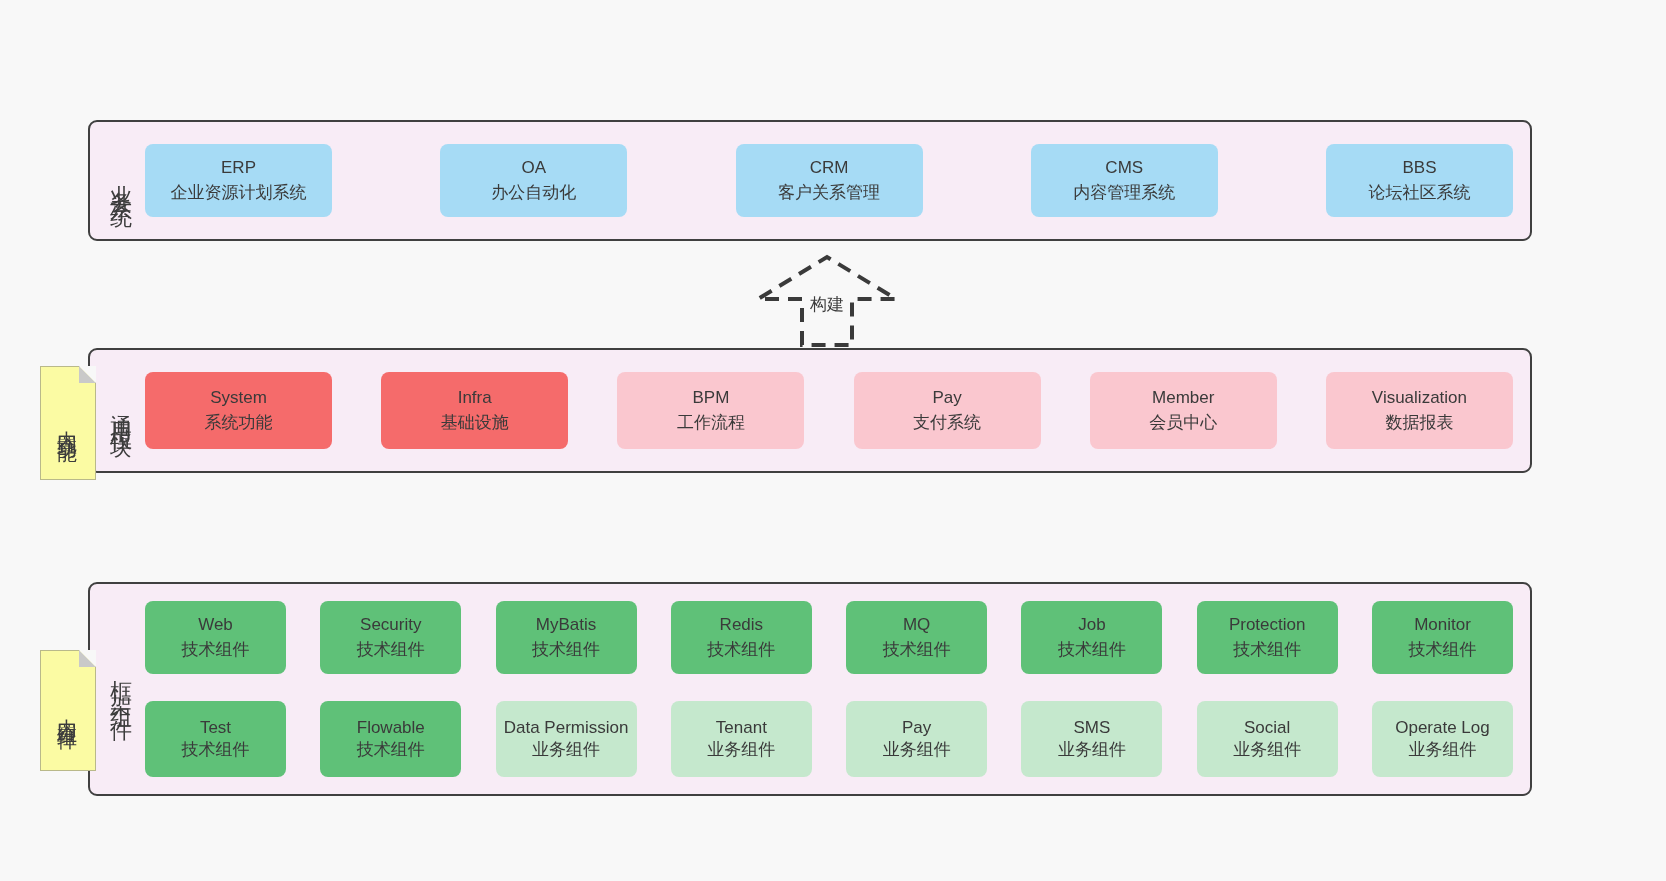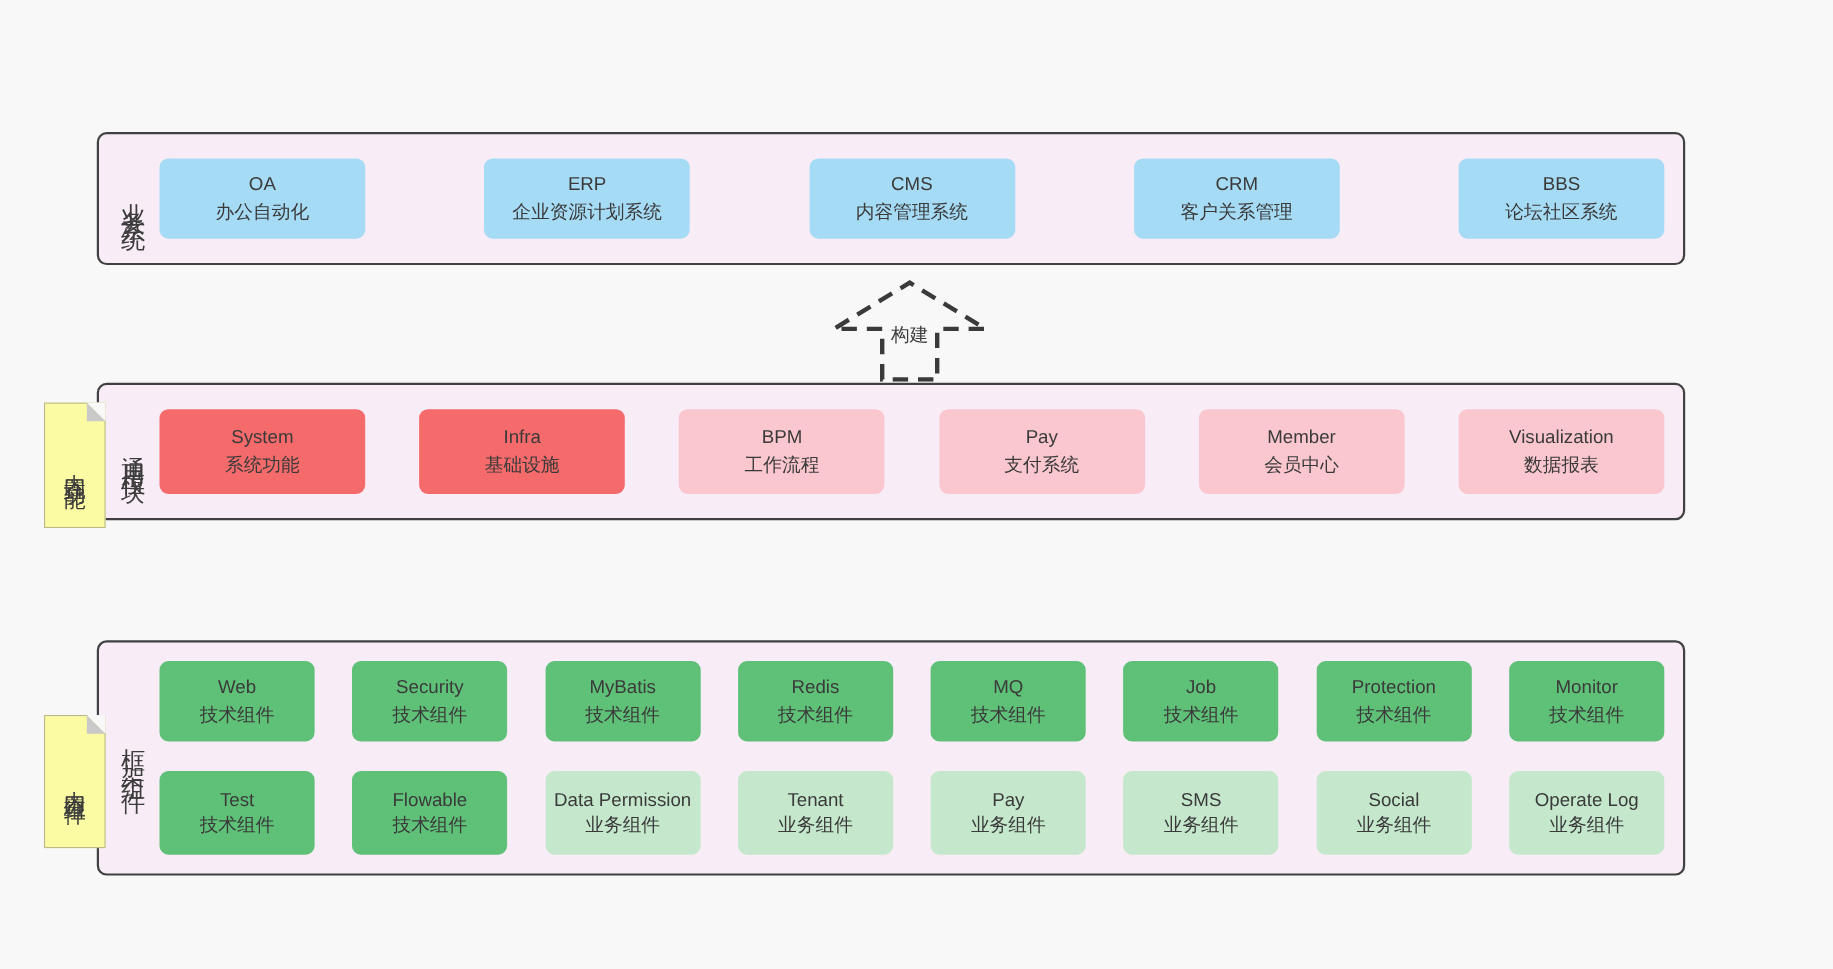--- a/index.html
+++ b/index.html
@@ -94,34 +94,34 @@
 </head>
 <body>
 
 <div class="canvas">
 
   <section class="layer layer-business">
     <div class="layer-label">业务系统</div>
     <div class="layer-content">
       <div class="boxes-row">
         <div class="box box-lg blue">
+          <div>ERP</div>
+          <div>企业资源计划系统</div>
+        </div>
+        <div class="box box-lg blue">
           <div>OA</div>
           <div>办公自动化</div>
         </div>
         <div class="box box-lg blue">
-          <div>ERP</div>
-          <div>企业资源计划系统</div>
+          <div>CRM</div>
+          <div>客户关系管理</div>
         </div>
         <div class="box box-lg blue">
           <div>CMS</div>
           <div>内容管理系统</div>
-        </div>
-        <div class="box box-lg blue">
-          <div>CRM</div>
-          <div>客户关系管理</div>
         </div>
         <div class="box box-lg blue">
           <div>BBS</div>
           <div>论坛社区系统</div>
         </div>
       </div>
     </div>
   </section>
 
   <div class="arrow arrow-1">

